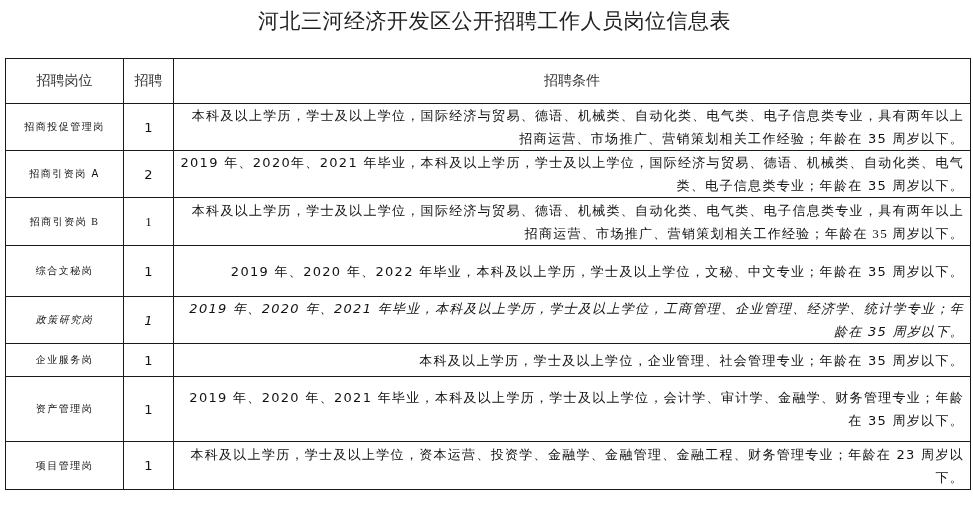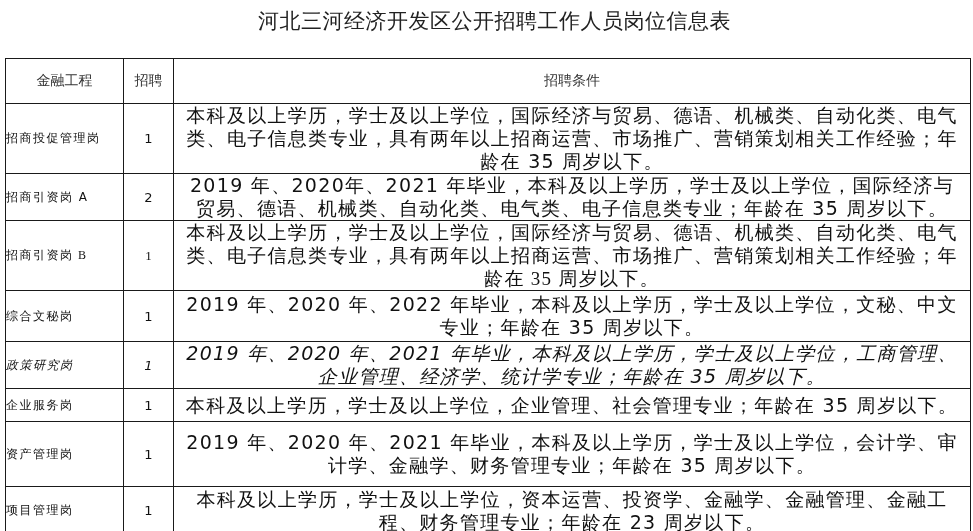--- a/index.html
+++ b/index.html
@@ -4,40 +4,40 @@
 <style>
   html, body { margin: 0; padding: 0; background: #ffffff; }
   body { width: 973px; height: 531px; position: relative; overflow: hidden;
          font-family: "DejaVu Sans", "Liberation Sans", sans-serif; color: #111; }
   .title { position: absolute; top: 6px; left: 0; width: 973px; text-align: center;
            font-size: 21px; line-height: 30px; color: #222; letter-spacing: 0.5px; padding-left: 8px; }
   table { position: absolute; top: 58px; left: 5px; width: 966px;
           border-collapse: collapse; table-layout: fixed; }
   td, th { border: 1.2px solid #1a1a1a; padding: 0; vertical-align: middle; }
   th { font-weight: normal; font-size: 14px; color: #333; height: 44px; }
-  td.pos { font-size: 12px; letter-spacing: 1.5px; }
+  td.pos { text-align: center; font-size: 10px; letter-spacing: 1.5px; }
   td.num { text-align: center; font-size: 13px; }
-  td.req { font-size: 19px; line-height: 23px; padding: 0 6px 0 6px; letter-spacing: 1.3px;
-           text-align: center; word-break: break-all; }
+  td.req { font-size: 13px; line-height: 23px; padding: 0 6px 0 6px; letter-spacing: 1.3px;
+           text-align: right; word-break: break-all; }
   col.c1 { width: 118px; } col.c2 { width: 50px; } col.c3 { width: auto; }
 </style>
 </head>
 <body>
 
 <div class="title">河北三河经济开发区公开招聘工作人员岗位信息表</div>
 
 <table>
   <colgroup>
       <col class="c1">
       <col class="c2">
       <col class="c3">
     </colgroup>
   <thead>
     <tr>
-      <th>金融工程</th>
+      <th>招聘岗位</th>
       <th>招聘</th>
       <th>招聘条件</th>
     </tr>
   </thead>
   <tbody id="tbody">
       <tr style="height: 47px;">
         <td class="pos">招商投促管理岗</td>
         <td class="num">1</td>
         <td class="req">本科及以上学历，学士及以上学位，国际经济与贸易、德语、机械类、自动化类、电气类、电子信息类专业，具有两年以上招商运营、市场推广、营销策划相关工作经验；年龄在 35 周岁以下。</td>
       </tr>

